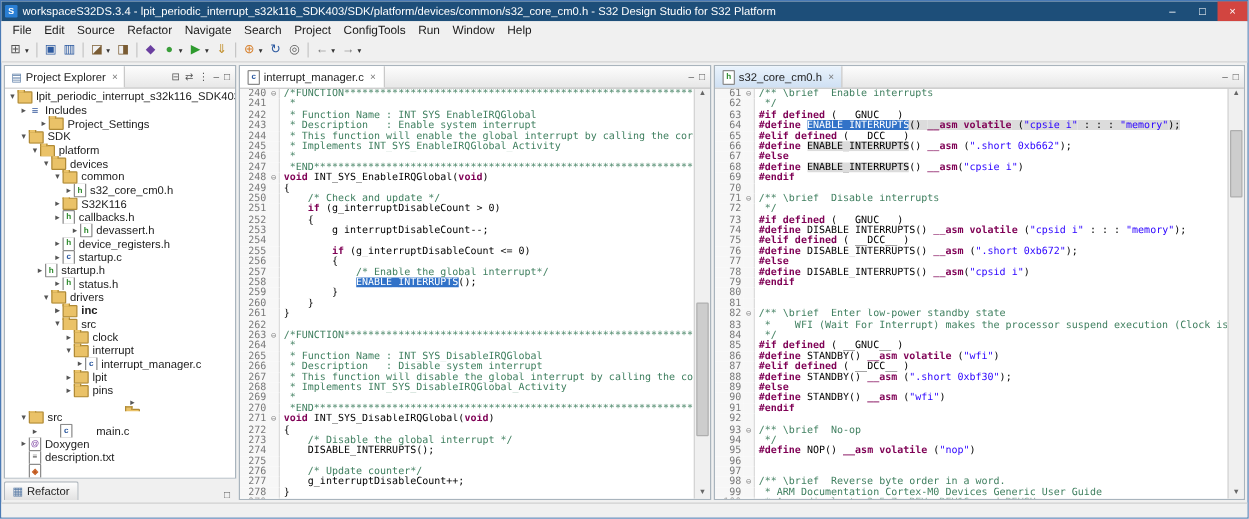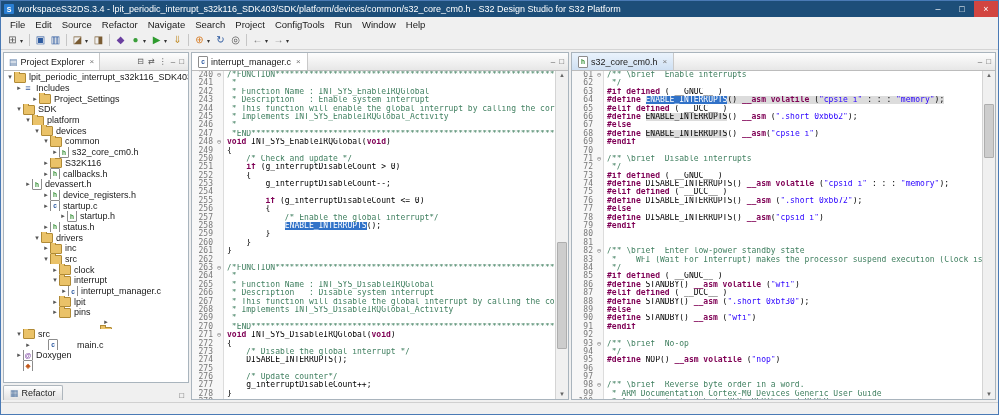--- a/index.html
+++ b/index.html
@@ -189,51 +189,51 @@
             <div class="tree-row" style="padding-left: 38px;">
               <span class="arrow">▸</span>
               <span class="ticon ticon-folder"></span>
               <span class="tlabel">S32K116</span>
             </div>
             <div class="tree-row" style="padding-left: 38px;">
               <span class="arrow">▸</span>
               <span class="ticon ticon-file f-hfile">h</span>
               <span class="tlabel">callbacks.h</span>
             </div>
-            <div class="tree-row" style="padding-left: 20px;">
+            <div class="tree-row" style="padding-left: 52px;">
               <span class="arrow">▸</span>
               <span class="ticon ticon-file f-hfile">h</span>
               <span class="tlabel">devassert.h</span>
             </div>
             <div class="tree-row" style="padding-left: 38px;">
               <span class="arrow">▸</span>
               <span class="ticon ticon-file f-hfile">h</span>
               <span class="tlabel">device_registers.h</span>
             </div>
             <div class="tree-row" style="padding-left: 38px;">
               <span class="arrow">▸</span>
               <span class="ticon ticon-file f-cfile">c</span>
               <span class="tlabel">startup.c</span>
             </div>
-            <div class="tree-row" style="padding-left: 24px; margin-left: 31px;">
+            <div class="tree-row" style="padding-left: 24px;">
               <span class="arrow">▸</span>
               <span class="ticon ticon-file f-hfile">h</span>
               <span class="tlabel">startup.h</span>
             </div>
             <div class="tree-row" style="padding-left: 38px;">
               <span class="arrow">▸</span>
               <span class="ticon ticon-file f-hfile">h</span>
               <span class="tlabel">status.h</span>
             </div>
             <div class="tree-row" style="padding-left: 29px;">
               <span class="arrow">▾</span>
               <span class="ticon ticon-folder"></span>
               <span class="tlabel">drivers</span>
             </div>
-            <div class="tree-row" style="padding-left: 38px;">
+            <div class="tree-row" style="padding-left: 38px; font-weight: bold;">
               <span class="arrow">▸</span>
               <span class="ticon ticon-folder"></span>
               <span class="tlabel">inc</span>
             </div>
             <div class="tree-row" style="padding-left: 38px;">
               <span class="arrow">▾</span>
               <span class="ticon ticon-folder"></span>
               <span class="tlabel">src</span>
             </div>
             <div class="tree-row" style="padding-left: 47px;">
@@ -273,20 +273,25 @@
             </div>
             <div class="tree-row" style="padding-left: 20px; gap: 16px;">
               <span class="arrow">▸</span>
               <span class="ticon ticon-file f-cfile">c</span>
               <span class="tlabel">main.c</span>
             </div>
             <div class="tree-row" style="padding-left: 11px;">
               <span class="arrow">▸</span>
               <span class="ticon ticon-file f-doxygen">@</span>
               <span class="tlabel">Doxygen</span>
+            </div>
+            <div class="tree-row" style="padding-left: 11px;">
+              <span class="arrow"></span>
+              <span class="ticon ticon-file f-txt">≡</span>
+              <span class="tlabel">description.txt</span>
             </div>
             <div class="tree-row" style="padding-left: 11px;">
               <span class="arrow"></span>
               <span class="ticon ticon-file f-mex">◈</span>
             </div>
           </div>
       </div>
       <div class="dash">
         <div class="dash-tab">
           <span class="vicon">▦</span>

